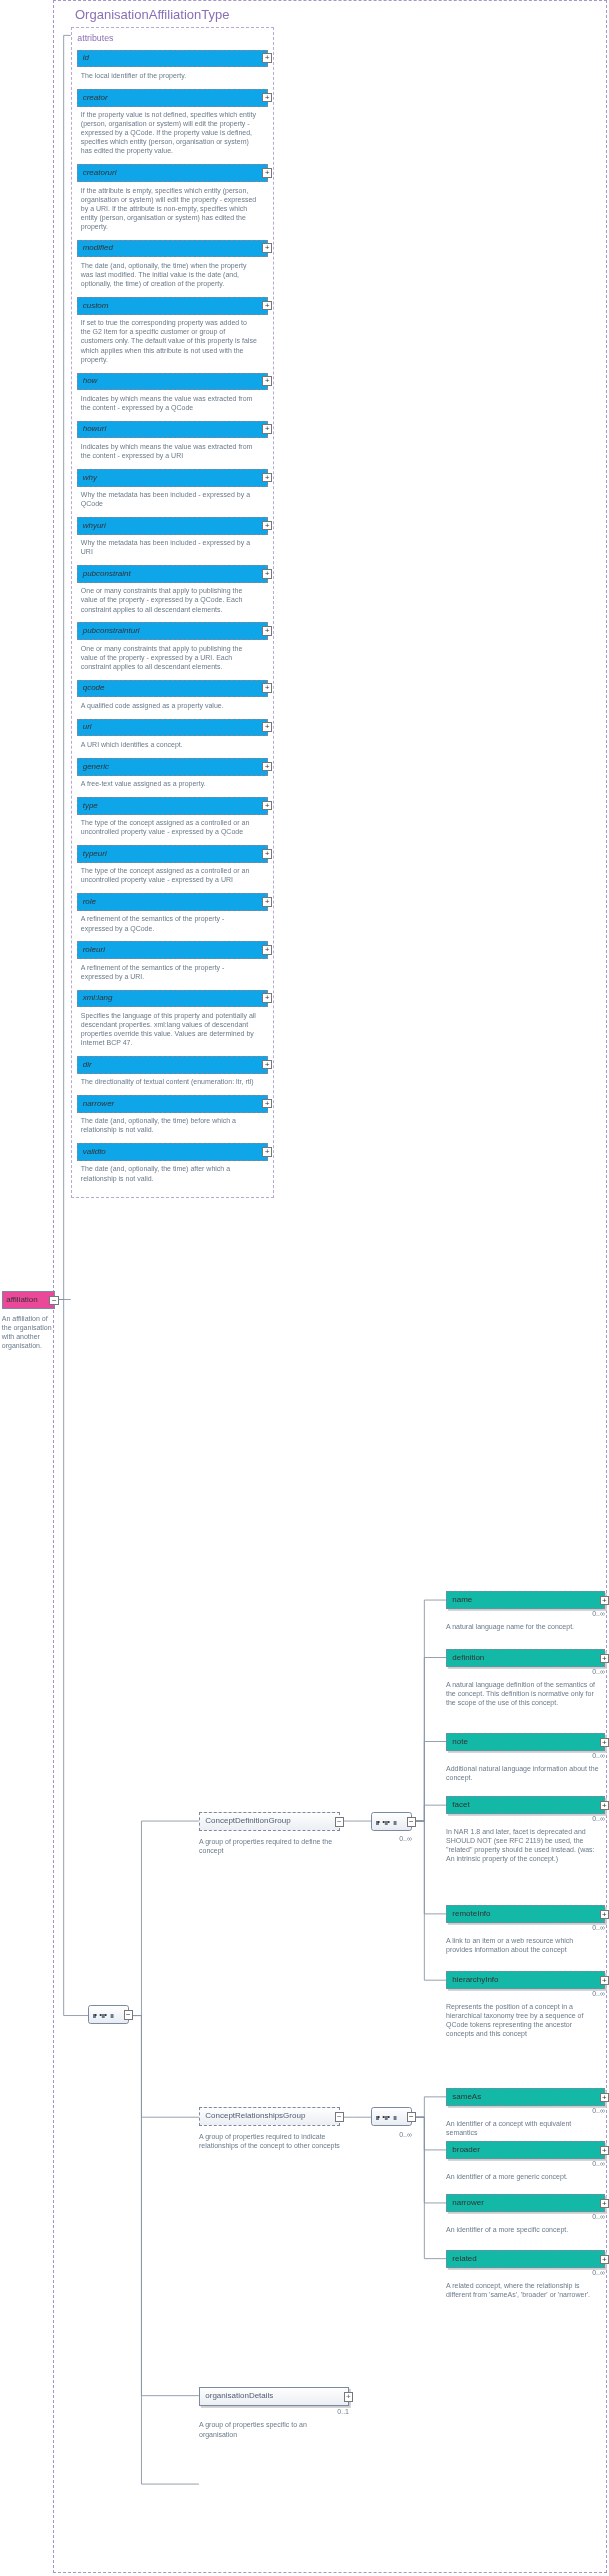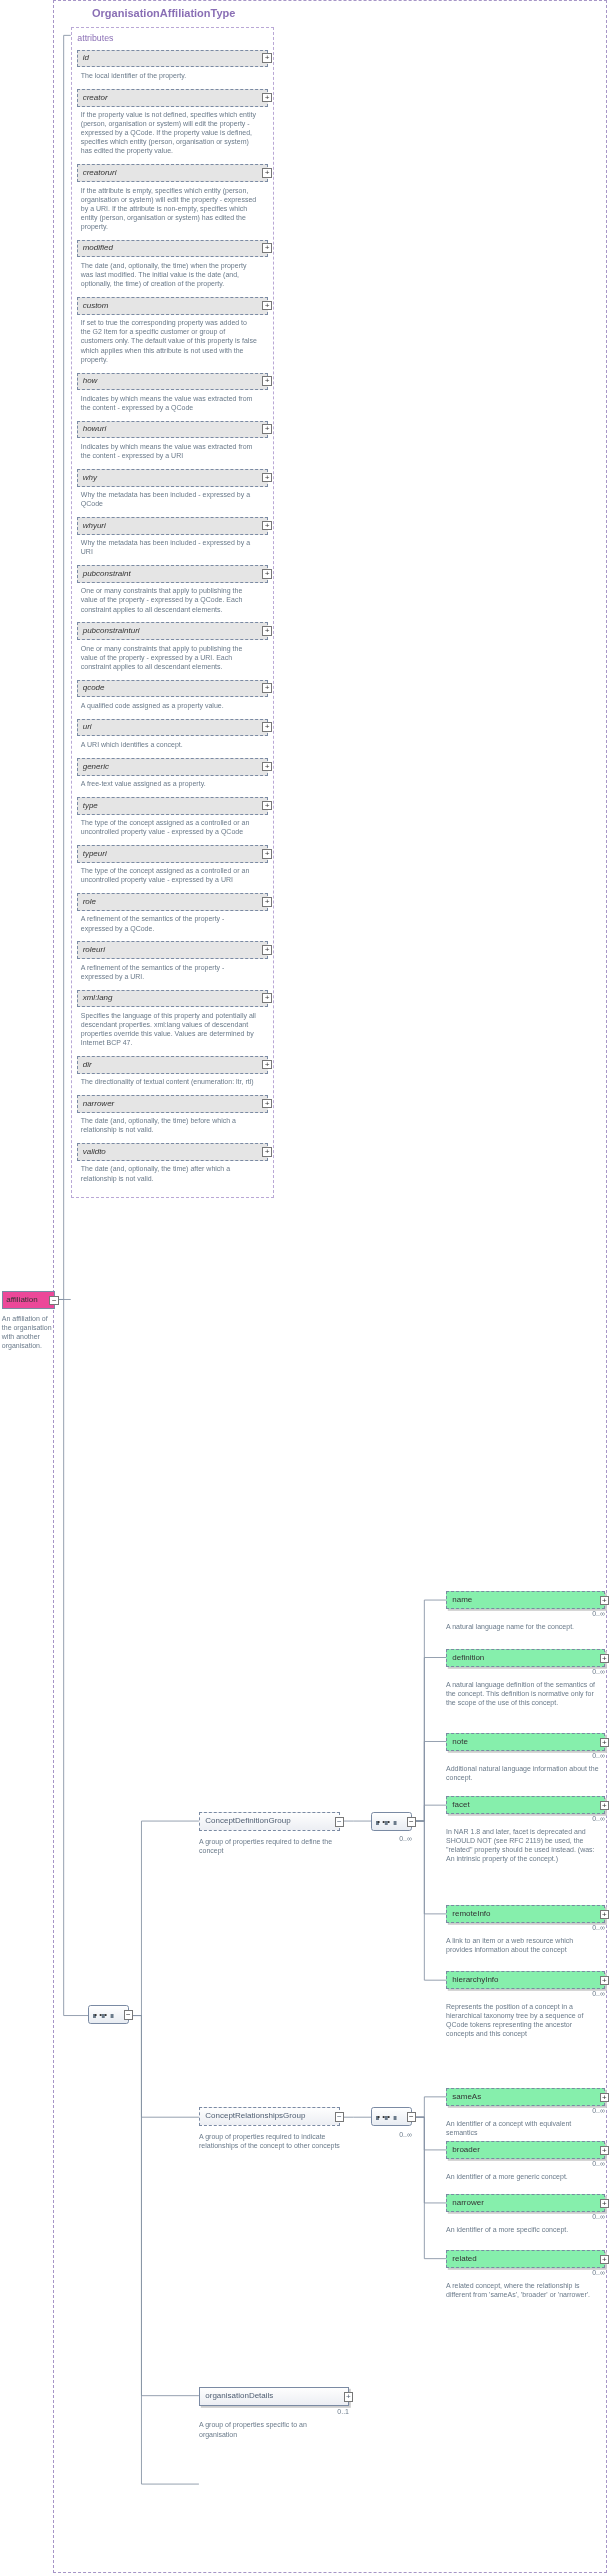--- a/index.html
+++ b/index.html
@@ -1,39 +1,39 @@
 <!DOCTYPE html>
 <html style="font-size:14px"><head>
 <meta charset="utf-8">
 <style>
 *{box-sizing:border-box}
 body{margin:0;font-family:Verdana,Arial,sans-serif;font-size:8px;background:#fff;color:#333;width:610px}
 .canvas{position:relative;width:610px;height:2576px}
 .page-border{position:absolute;left:53px;top:0;right:3.5px;bottom:3.5px;border:1.8px dashed #a695c7;pointer-events:none}
-.title-bar{position:absolute;left:92px;top:7px;color:#8a6fb5;font-weight:bold;font-size:11px}
+.title-bar{position:absolute;left:75px;top:7px;color:#8a6fb5;font-weight:normal;font-size:13px}
 .root{position:absolute;left:1.8px;top:1291px;width:53px}
 .root-box{border:0.9px solid #7a8aa3;background:#ec4899;padding:2.7px 3.5px;position:relative;height:17.7px}
 .plus{position:absolute;right:-5.3px;top:3.5px;width:9.7px;height:9.7px;border:0.9px solid #777;background:#fff;font-size:8px;line-height:8px;text-align:center;cursor:pointer}
 .desc{color:#6a7a8a;font-size:7px;margin-top:5.3px;line-height:1.3}
 .attrs-box{position:absolute;left:71px;top:26.5px;width:203px;border:1.8px dashed #b9a8d6;padding:5.3px;background:#fff}
 .attrs-label{color:#8a6fb5;font-size:8.8px;margin-bottom:2px}
-.attr{border:0.9px dashed #7a8aa3;background:#e5e5e5;padding:2.7px 4.4px;margin:7px 0 1.8px;position:relative;height:17.7px;font-style:italic}
+.attr{border:0.9px dashed #7a8aa3;background:#0ea5e9;padding:2.7px 4.4px;margin:7px 0 1.8px;position:relative;height:17.7px;font-style:italic}
 .attr .plus{right:-5.3px;top:2.7px}
 .attr-desc{color:#6a7a8a;font-size:7px;margin:3.5px 3.5px 8.8px;line-height:1.3;max-width:177px}
 .seq{position:absolute;width:41px;height:19.4px;border:0.9px solid #7a8aa3;border-radius:2.7px;background:linear-gradient(#fff,#e8ecf2)}
 .seq:before{content:'';position:absolute;left:3.5px;top:8px;width:26.5px;height:3.5px;background:linear-gradient(90deg,#6a7a8a 33%,transparent 0) 0/8.8px 3.5px;border-bottom:none}
 .seq .dots{position:absolute;left:5.3px;top:3.5px;font-size:8px;color:#333}
 .seq .plus{right:-5.3px;top:4.4px}
 .grp{position:absolute}
 .grp-box{border:0.9px dashed #7a8aa3;background:linear-gradient(#fefefe,#eceef3);padding:2.7px 5.3px;height:19.4px;font-size:8px;position:relative;color:#4f5e72}
 .grp-box .plus{right:-5.3px;top:4.4px}
 .grp-desc{color:#6a7a8a;font-size:7px;margin-top:5.3px;line-height:1.3;max-width:141px}
 .card{color:#6a7a8a;font-size:7px;margin-top:1.8px;text-align:right}
 .child{position:absolute}
-.child-box{border:0.9px solid #7a8aa3;background:#86efac;padding:2.7px 5.3px;height:17.7px;font-size:8px;position:relative;box-shadow:1.8px 1.8px 0 #ccc}
+.child-box{border:0.9px solid #7a8aa3;background:#14b8a6;padding:2.7px 5.3px;height:17.7px;font-size:8px;position:relative;box-shadow:1.8px 1.8px 0 #ccc}
 .child-box.dashed{border-style:dashed}
 .child-desc{color:#6a7a8a;font-size:7px;margin-top:4.4px;line-height:1.3;max-width:155px}
 svg.wires{position:absolute;left:0;top:0;width:610px;height:2576px;pointer-events:none}
 svg.wires path,svg.wires line{stroke:#8895a5;stroke-width:1;fill:none}
 </style>
 </head>
 <body>
 
 <div class="canvas">
   <div class="page-border"></div>

